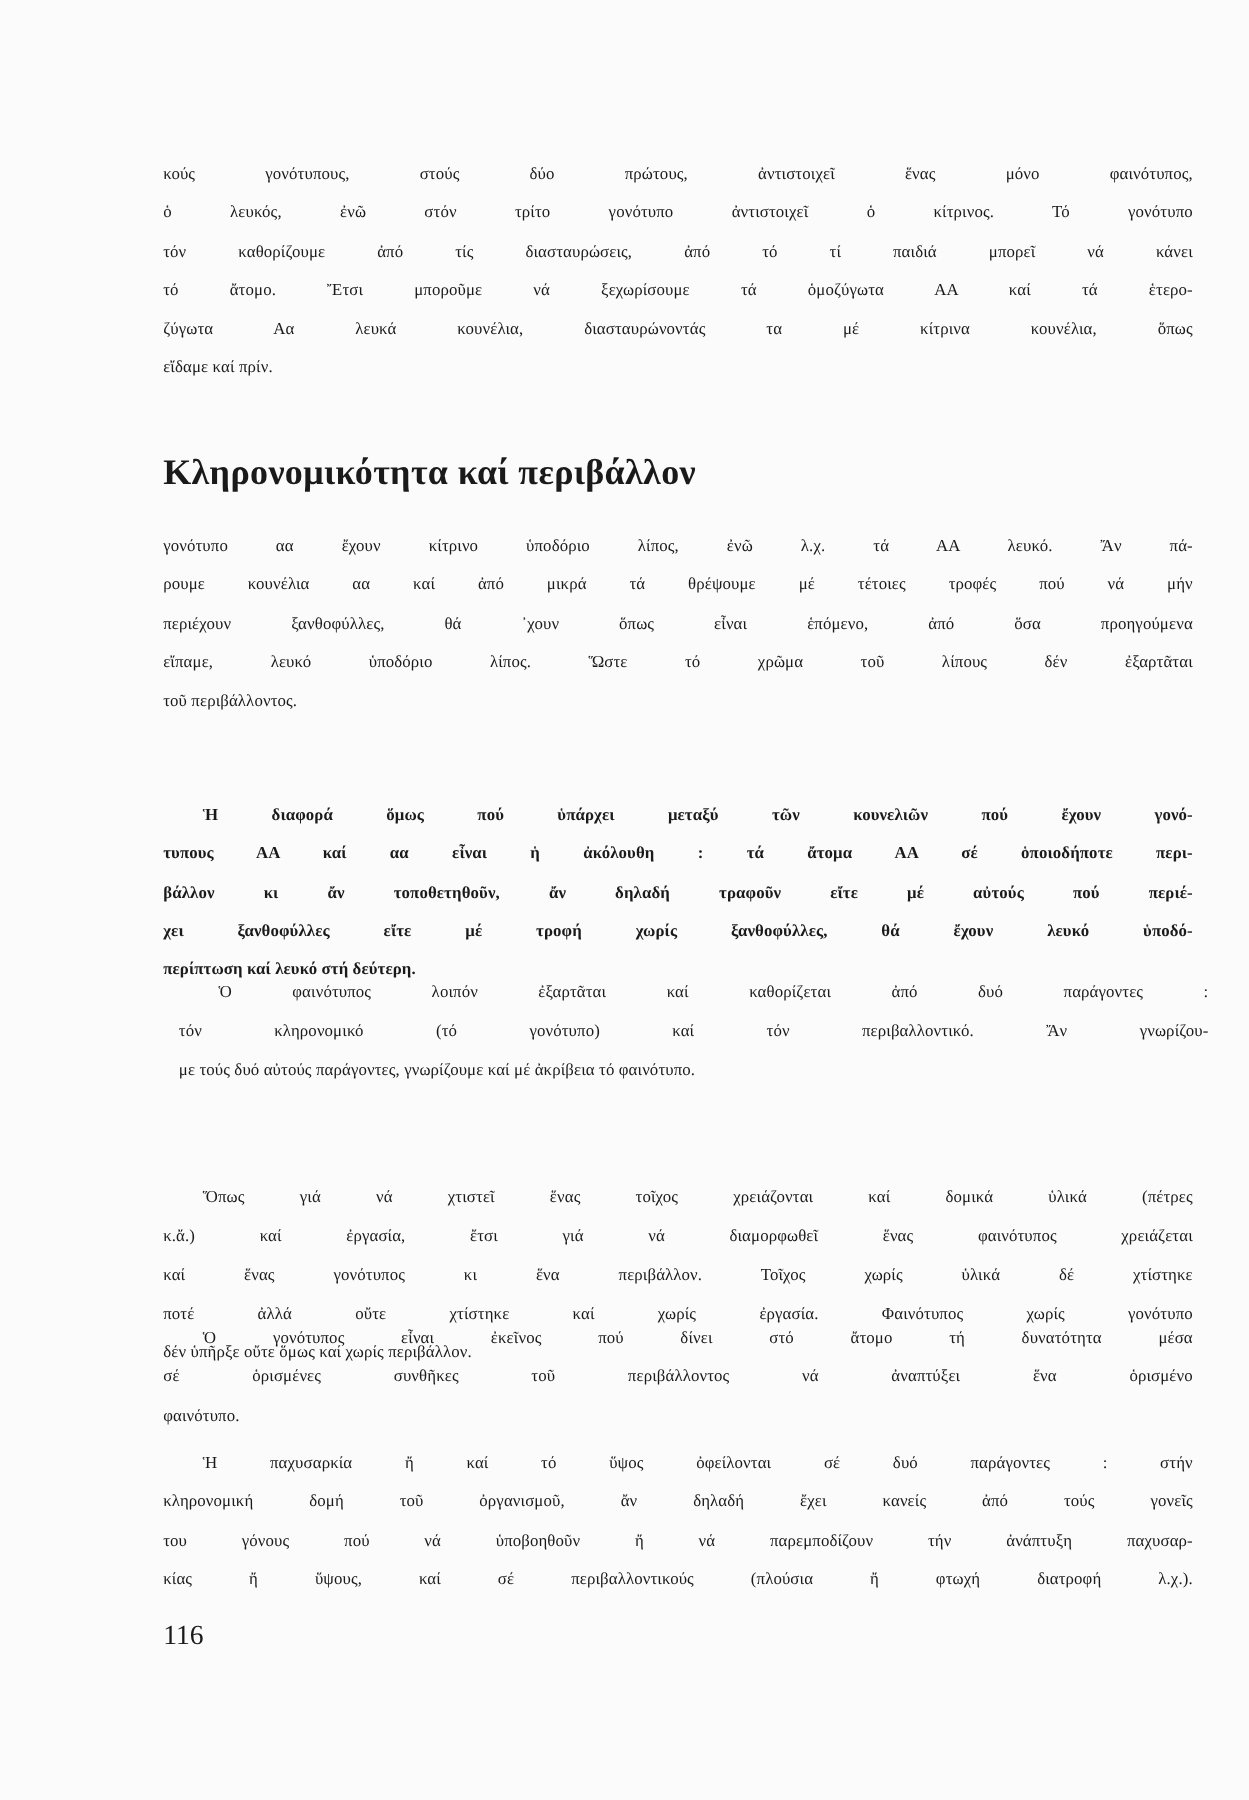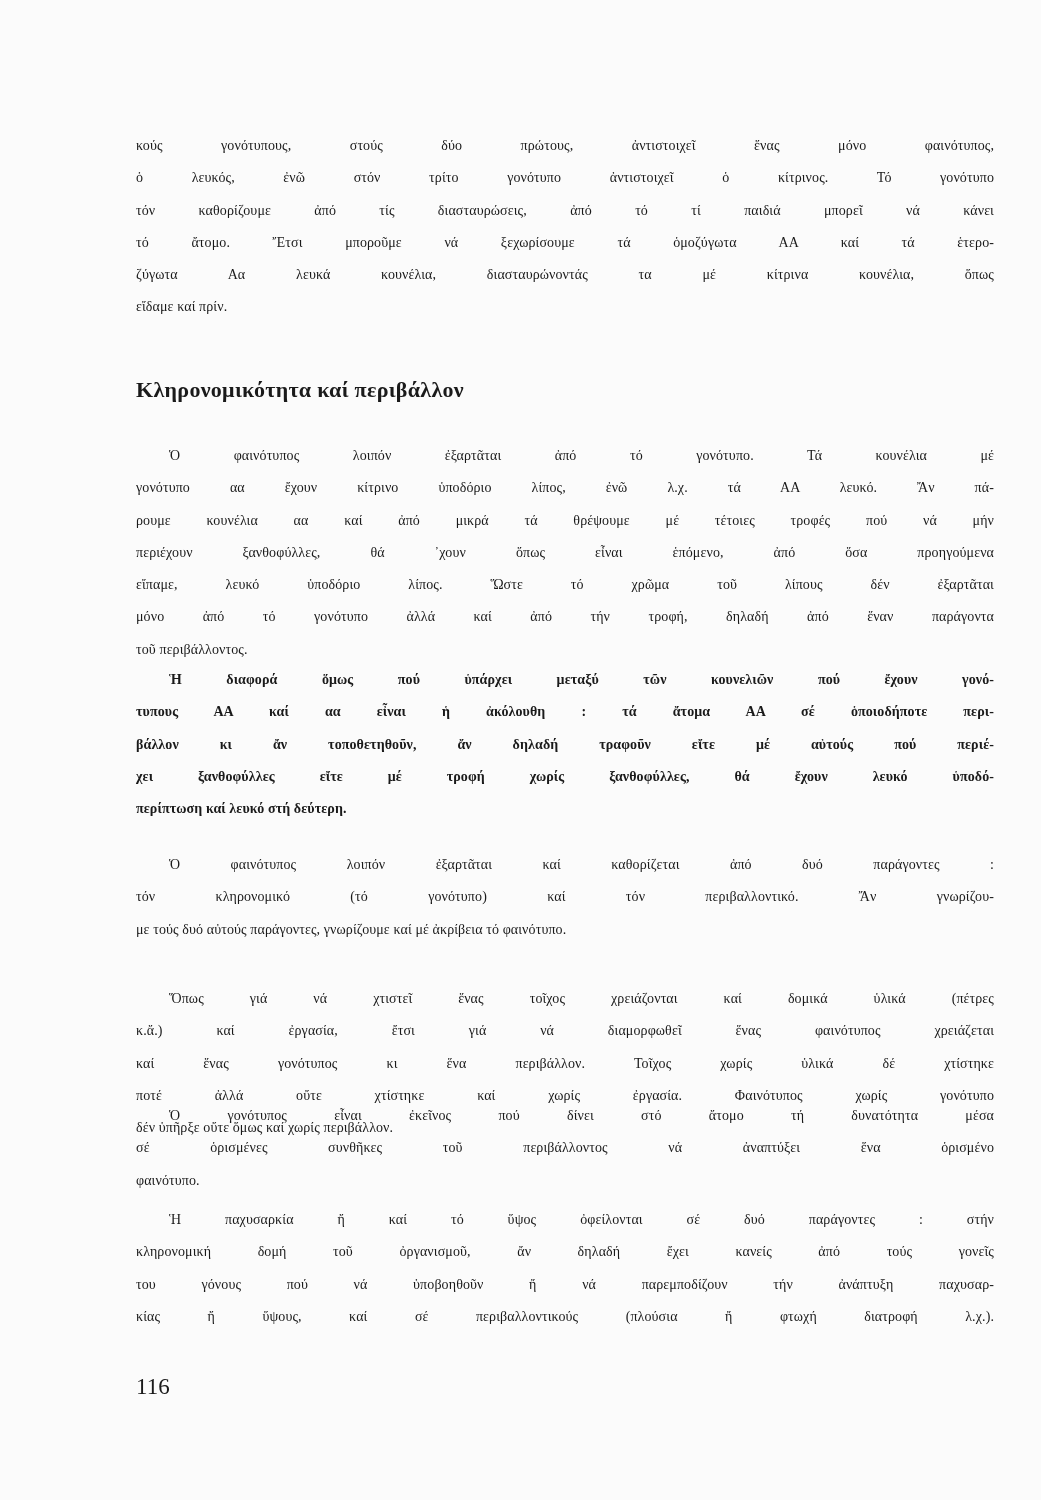--- a/index.html
+++ b/index.html
@@ -43,31 +43,30 @@
     .para .line.last {
       text-align-last: left;
     }
     .indent {
       padding-left: 33px;
     }
     .heading {
       position: absolute;
       left: 136px;
       top: 377px;
-      font-size: 22px;
+      font-size: 30px;
       font-weight: bold;
       letter-spacing: 0.3px;
       margin: 0;
     }
     .page-number {
       position: absolute;
       left: 136px;
       top: 1350px;
       font-size: 23px;
-      margin-top: 24px;
     }
   </style>
 </head>
 <body>
 
 <div class="page">
 
   <div class="text-block" style="top:130px;">
     <p class="para">
       <span class="line">κούς γονότυπους, στούς δύο πρώτους, ἀντιστοιχεῖ ἕνας μόνο φαινότυπος,</span>
@@ -76,41 +75,39 @@
       <span class="line">τό ἄτομο. Ἔτσι μποροῦμε νά ξεχωρίσουμε τά ὁμοζύγωτα ΑΑ καί τά ἑτερο-</span>
       <span class="line">ζύγωτα Αα λευκά κουνέλια, διασταυρώνοντάς τα μέ κίτρινα κουνέλια, ὅπως</span>
       <span class="line last">εἴδαμε καί πρίν.</span>
     </p>
   </div>
 
   <h2 class="heading">Κληρονομικότητα καί περιβάλλον</h2>
 
   <div class="text-block" style="top:440px;">
     <p class="para">
-      <span class="line indent">Ὁ φαινότυπος λοιπόν ἐξαρτᾶται ἀπό τό γονότυπο. Τά κουνέλια μέ</span>
       <span class="line">γονότυπο αα ἔχουν κίτρινο ὑποδόριο λίπος, ἐνῶ λ.χ. τά ΑΑ λευκό. Ἄν πά-</span>
       <span class="line">ρουμε κουνέλια αα καί ἀπό μικρά τά θρέψουμε μέ τέτοιες τροφές πού νά μήν</span>
       <span class="line">περιέχουν ξανθοφύλλες, θά ᾽χουν ὅπως εἶναι ἑπόμενο, ἀπό ὅσα προηγούμενα</span>
       <span class="line">εἴπαμε, λευκό ὑποδόριο λίπος. Ὥστε τό χρῶμα τοῦ λίπους δέν ἐξαρτᾶται</span>
-      <span class="line">μόνο ἀπό τό γονότυπο ἀλλά καί ἀπό τήν τροφή, δηλαδή ἀπό ἕναν παράγοντα</span>
       <span class="line last">τοῦ περιβάλλοντος.</span>
     </p>
   </div>
 
   <div class="text-block" style="top:664px;font-weight:bold;">
     <p class="para">
       <span class="line indent">Ἡ διαφορά ὅμως πού ὑπάρχει μεταξύ τῶν κουνελιῶν πού ἔχουν γονό-</span>
       <span class="line">τυπους ΑΑ καί αα εἶναι ἡ ἀκόλουθη : τά ἄτομα ΑΑ σέ ὁποιοδήποτε περι-</span>
       <span class="line">βάλλον κι ἄν τοποθετηθοῦν, ἄν δηλαδή τραφοῦν εἴτε μέ αὐτούς πού περιέ-</span>
       <span class="line">χει ξανθοφύλλες εἴτε μέ τροφή χωρίς ξανθοφύλλες, θά ἔχουν λευκό ὑποδό-</span>
       <span class="line last">περίπτωση καί λευκό στή δεύτερη.</span>
     </p>
   </div>
 
-  <div class="text-block" style="top:849px;">
+  <div class="text-block" style="top:812px;margin-left:13px;">
     <p class="para">
       <span class="line indent">Ὁ φαινότυπος λοιπόν ἐξαρτᾶται καί καθορίζεται ἀπό δυό παράγοντες :</span>
       <span class="line">τόν κληρονομικό (τό γονότυπο) καί τόν περιβαλλοντικό. Ἄν γνωρίζου-</span>
       <span class="line last">με τούς δυό αὐτούς παράγοντες, γνωρίζουμε καί μέ ἀκρίβεια τό φαινότυπο.</span>
     </p>
   </div>
 
   <div class="text-block" style="top:946px;margin-top:37px;">
     <p class="para">
       <span class="line indent">Ὅπως γιά νά χτιστεῖ ἕνας τοῖχος χρειάζονται καί δομικά ὑλικά (πέτρες</span>

